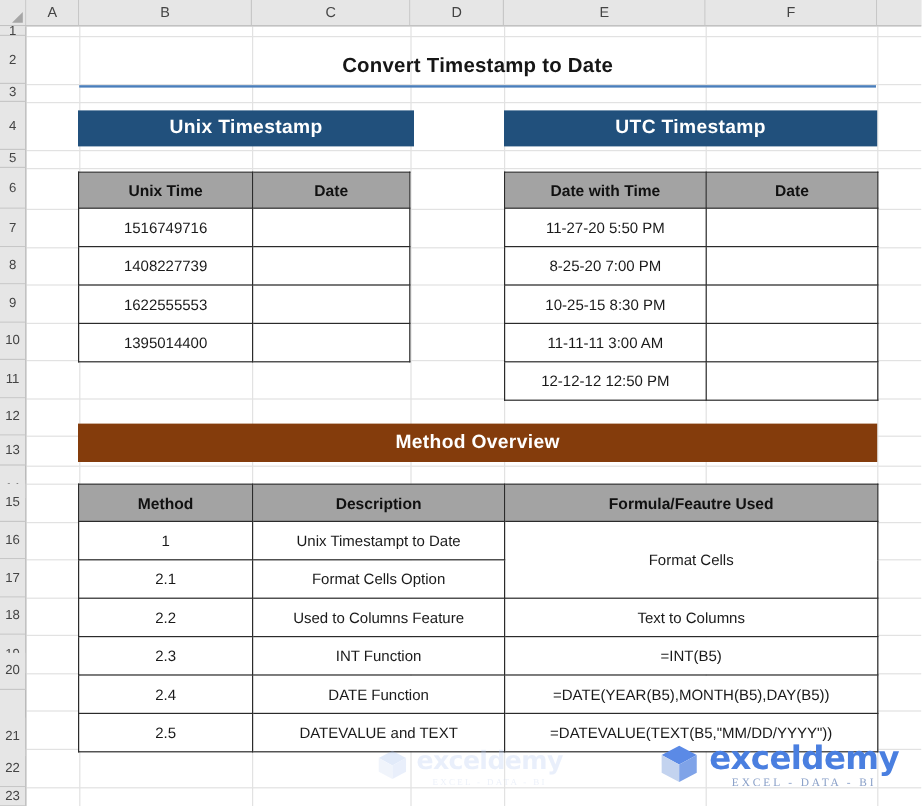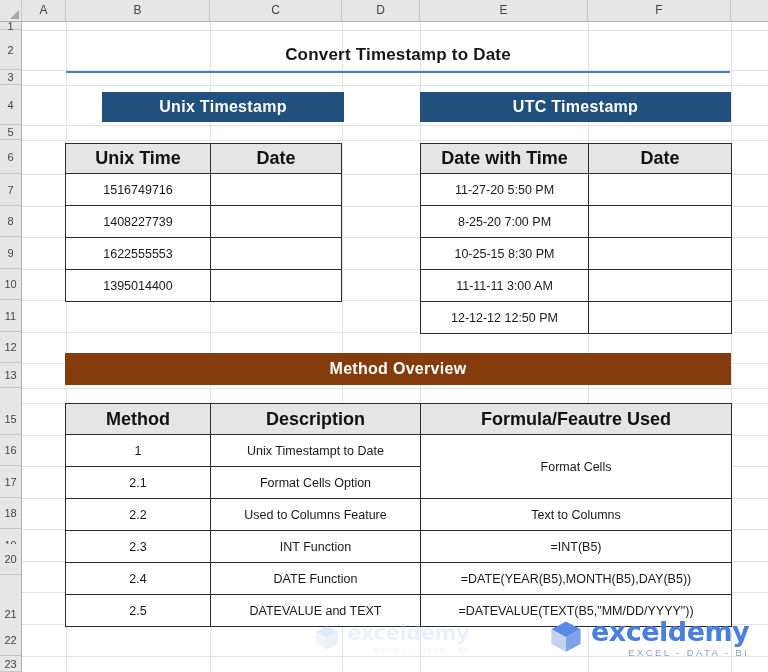--- a/index.html
+++ b/index.html
@@ -79,42 +79,42 @@
     border-collapse:collapse;table-layout:fixed;
     position:absolute;box-sizing:border-box;
   }
   table.xl td,table.xl th{
     border:1px solid #2b2b2b;
     text-align:center;vertical-align:middle;
     font-size:12.5px;color:#1a1a1a;
     padding:0 2px;overflow:hidden;white-space:nowrap;
   }
   table.xl th{
-    background:#e5e5e5;font-weight:bold;font-size:18px;color:#111;
+    background:#a3a3a3;font-weight:bold;font-size:13px;color:#111;
   }
   table.xl td{background:#ffffff;}
   td.formula{font-size:12px;}
 
   
   .wm{
     position:absolute;display:flex;align-items:center;gap:6px;
     opacity:.30;
   }
   .logo{
     position:absolute;display:flex;align-items:center;gap:7px;
   }
   .logo-cube{position:relative;flex:0 0 auto;}
   .logo-text{display:flex;flex-direction:column;line-height:1;}
   .logo-word{
     font-size:27px;font-weight:bold;color:#4a7fe0;letter-spacing:-0.5px;
     font-family:"DejaVu Sans",sans-serif;
   }
   .logo-sub{
     font-size:9.5px;color:#8aa0c8;letter-spacing:2.4px;margin-top:3px;
-    text-align:right;font-family:Liberation Sans, sans-serif;
+    text-align:center;font-family:Liberation Serif, serif;
   }
   .wm .logo-word{color:#b9ccf2;}
   .wm .logo-sub{color:#c4d2ee;}
 </style>
 </head>
 <body>
 
 <div id="sheet">
 
   <div class="grid-area">
@@ -183,21 +183,21 @@
     <div class="row-head" style="top:507px;height:32px">19</div>
     <div class="row-head" style="top:522px;height:31px">20</div>
     <div class="row-head" style="top:576px;height:32px">21</div>
     <div class="row-head" style="top:602px;height:32px">22</div>
     <div class="row-head" style="top:634px;height:16px">23</div>
   </div>
 
   <div class="abs sheet-title" style="left:66px;top:40px;width:664px;height:30px;">Convert Timestamp to Date</div>
   <div class="abs title-rule" style="left:66px;top:71px;width:664px;height:2px;"></div>
 
-  <div class="abs banner banner-blue" style="left:65px;top:92px;width:242px;height:30px;margin-left:37px;">Unix Timestamp</div>
+  <div class="abs banner banner-blue" style="left:65px;top:92px;width:280px;height:30px;">Unix Timestamp</div>
   <div class="abs banner banner-blue" style="left:420px;top:92px;width:311px;height:30px;">UTC Timestamp</div>
 
   <table class="xl" style="left:65px;top:143px;width:276px;">
     <colgroup>
         <col style="width:145px">
         <col style="width:131px">
       </colgroup>
     <thead>
       <tr>
         <th style="height:29px">Unix Time</th>

